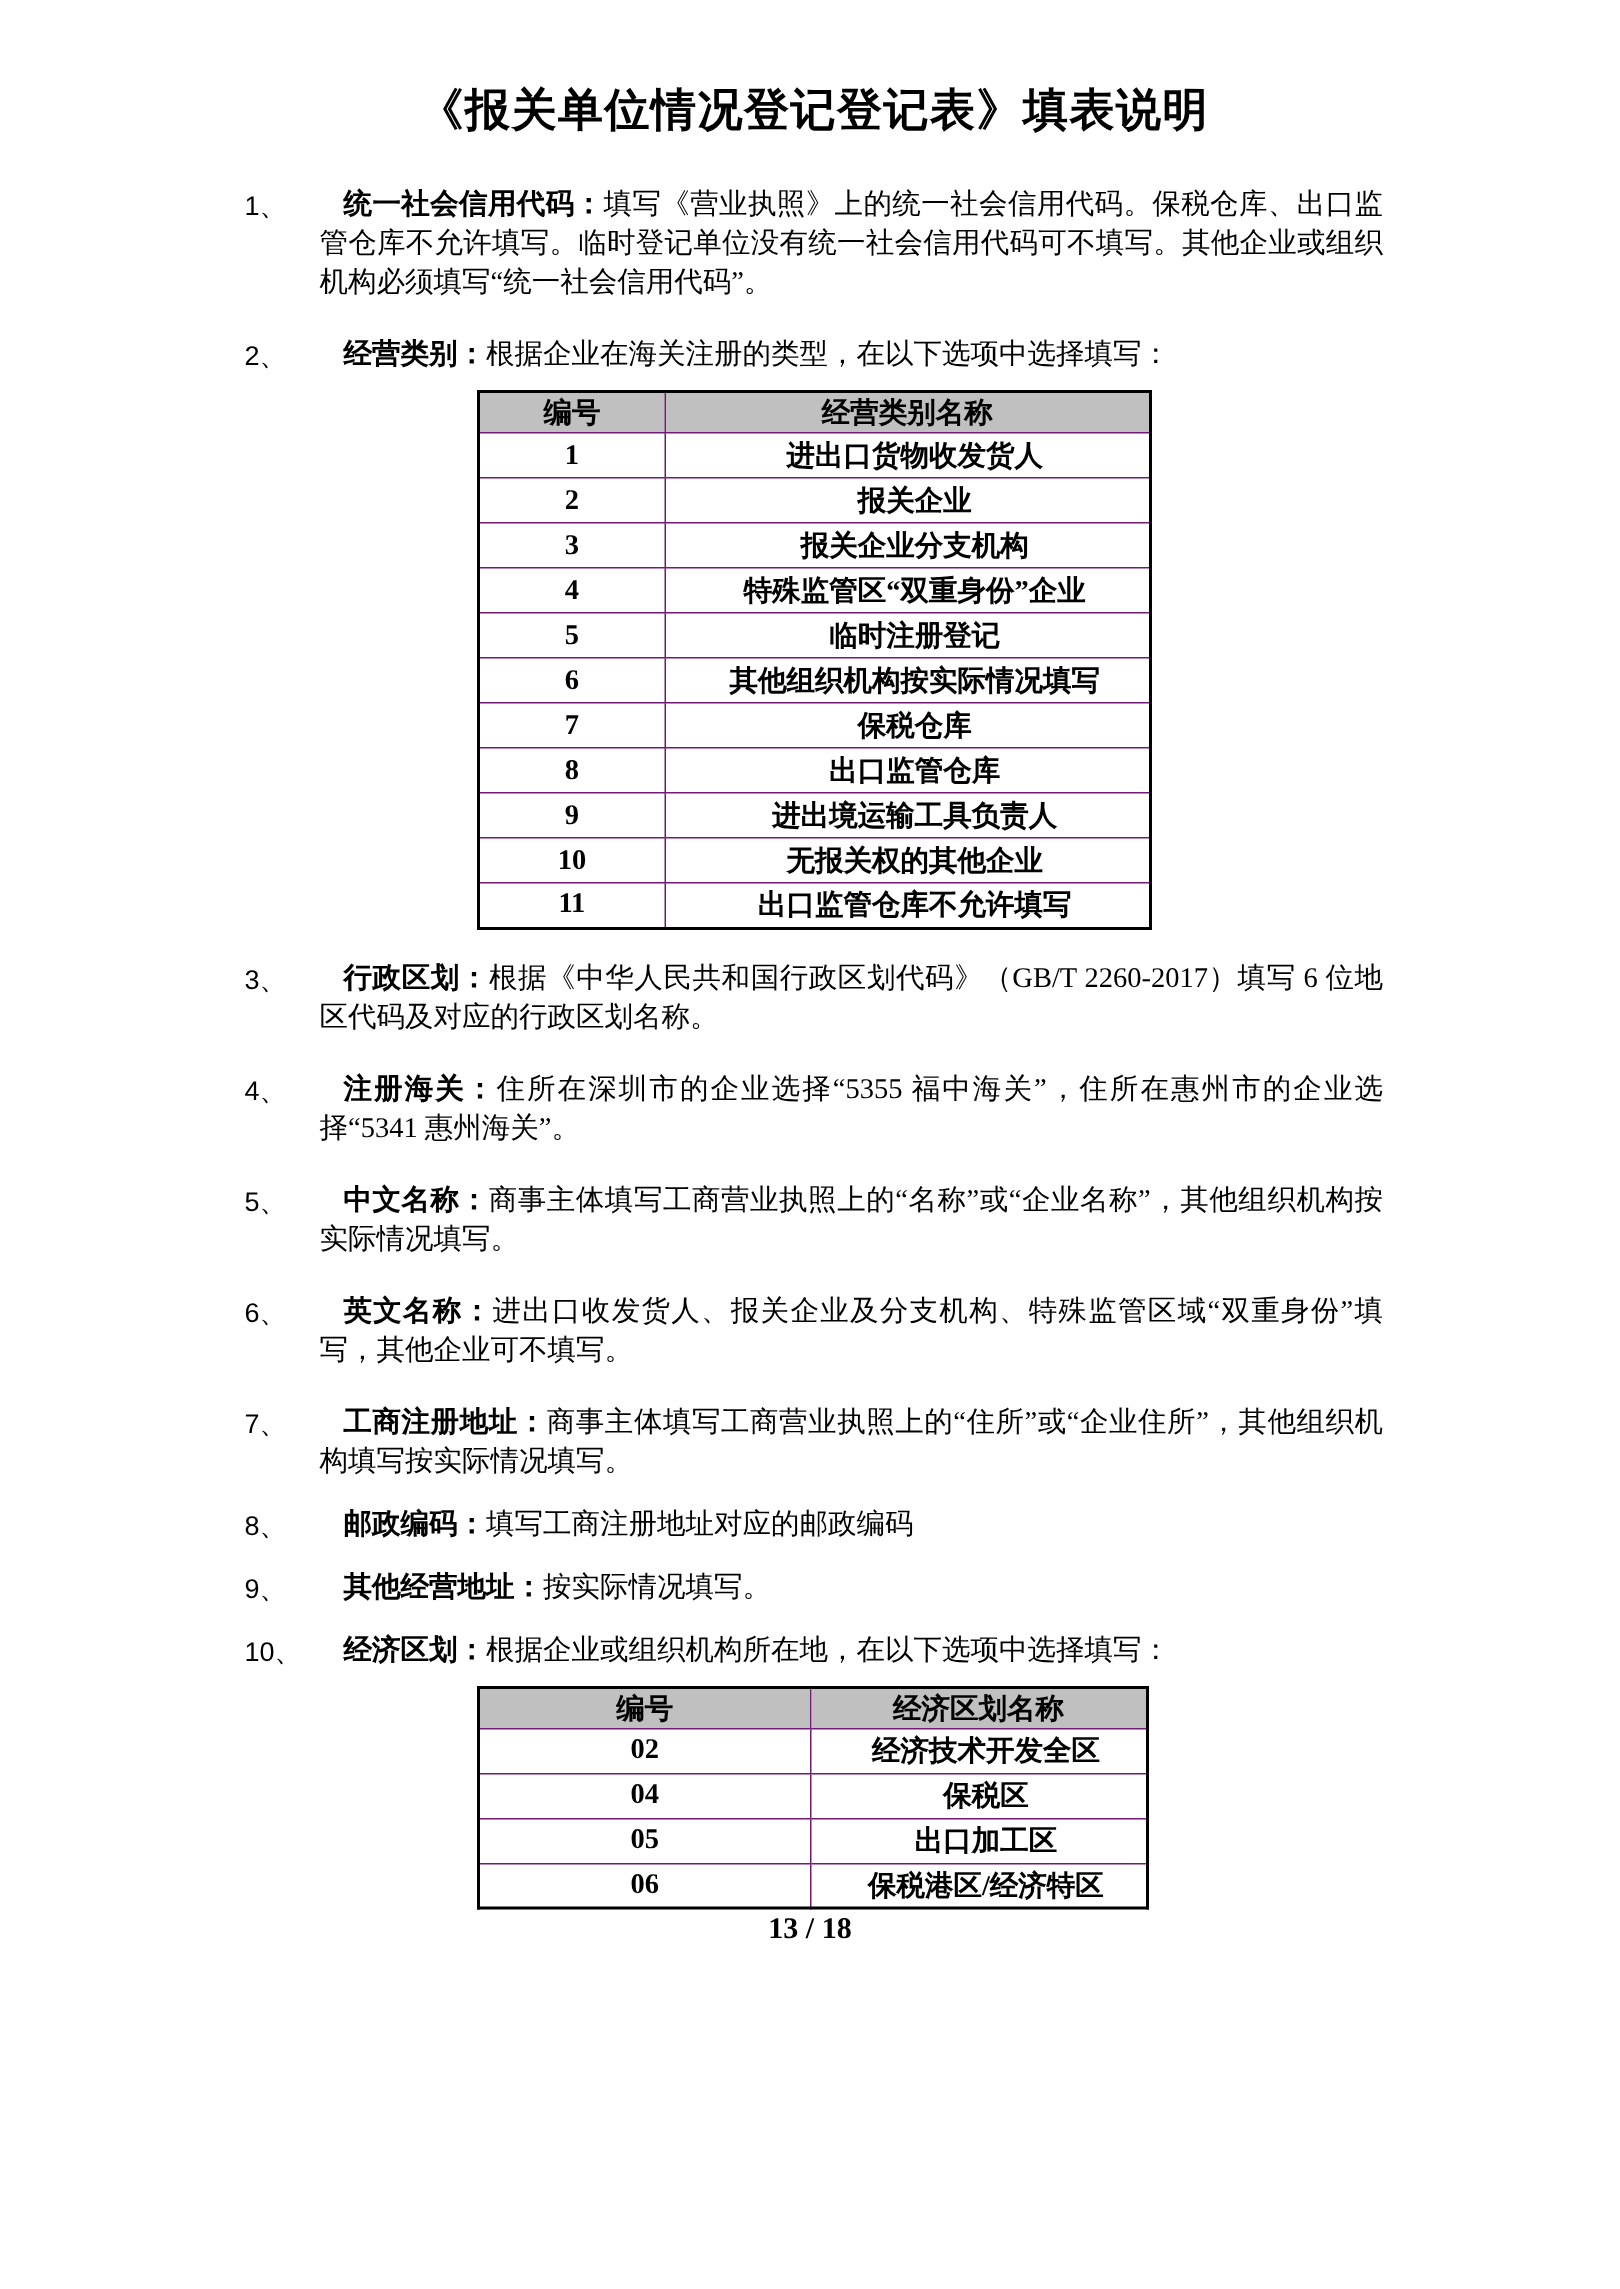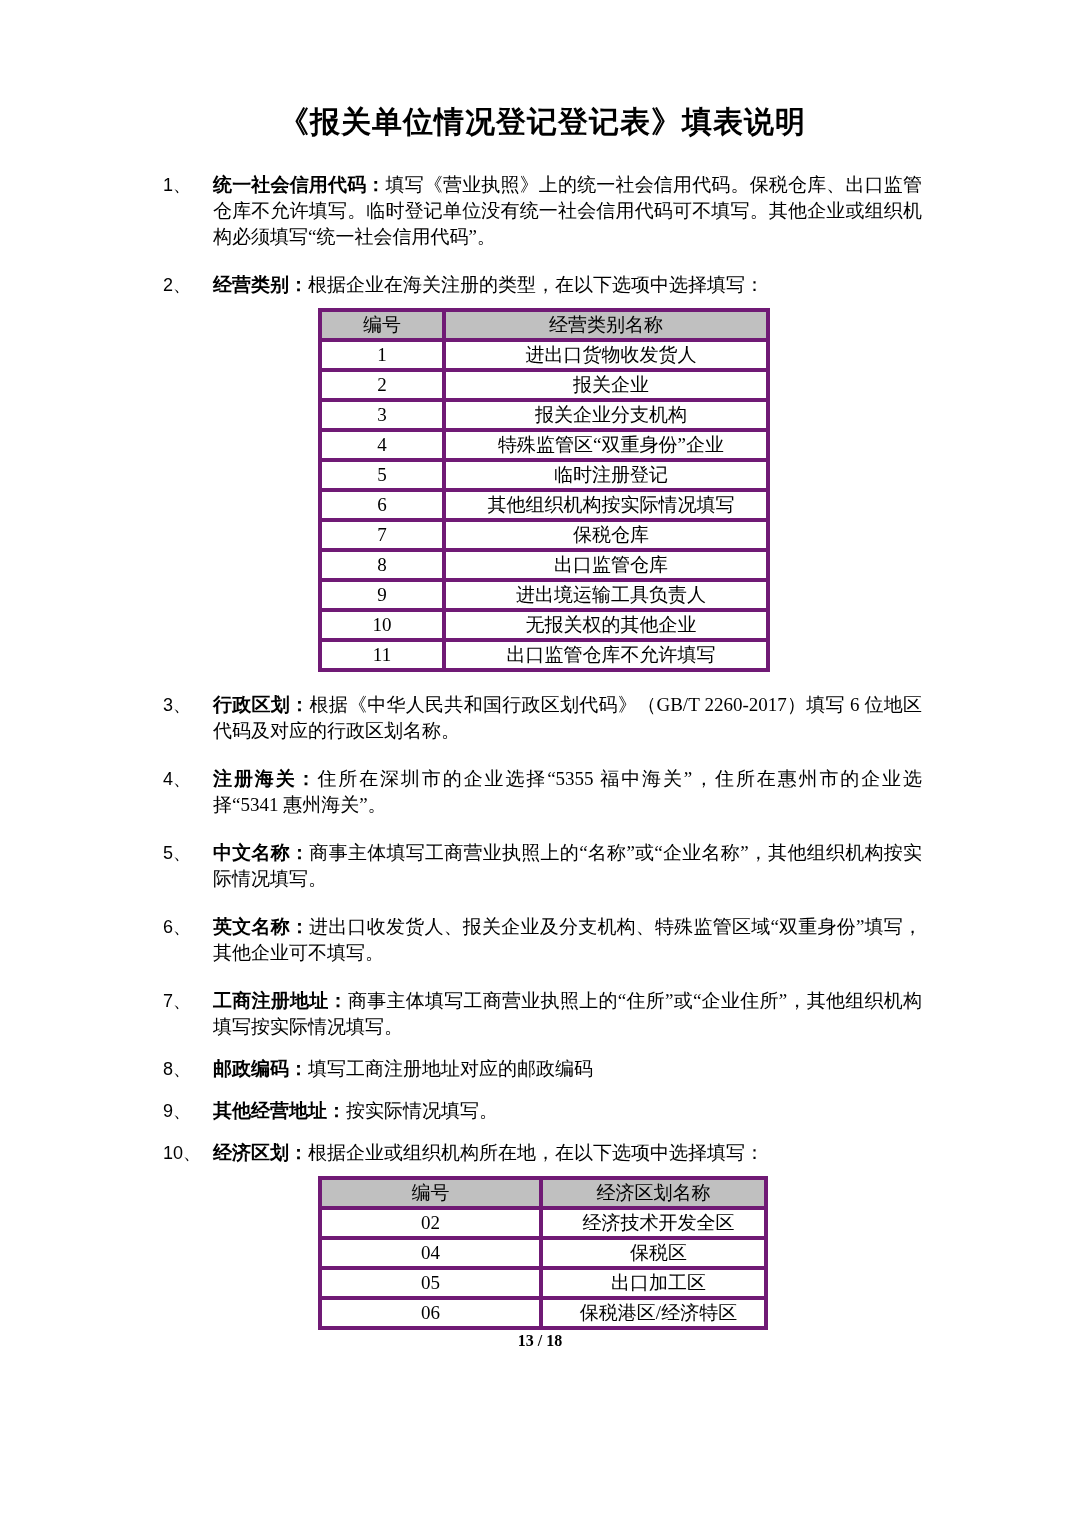--- a/index.html
+++ b/index.html
@@ -3,21 +3,21 @@
 <meta charset="utf-8">
 <style>
   * { margin: 0; padding: 0; box-sizing: border-box; }
   html, body { background: #ffffff; }
   .page {
     position: relative;
     width: 1080px;
     height: 1526px;
     background: #ffffff;
     color: #000000;
-    padding: 104px 158px 0 163px;
+    padding: 56px 158px 0 163px;
     overflow: hidden;
     font-family: "Liberation Serif", "DejaVu Serif", serif;
   }
   .title {
     text-align: center;
     font-family: "Liberation Sans", "DejaVu Sans", sans-serif;
     font-weight: bold;
     font-size: 30px;
     line-height: 36px;
     margin-bottom: 32px;
@@ -39,32 +39,33 @@
   .item .body {
     flex: 1;
     font-size: 19px;
     line-height: 26px;
     text-align: justify;
   }
   .item .term {
     font-family: "Liberation Sans", "DejaVu Sans", sans-serif;
     font-weight: bold;
     font-size: 19px;
+    margin-left: 16px;
   }
   table.tbl {
     border-collapse: collapse;
     table-layout: fixed;
     margin-left: 155px;
     font-size: 19px;
   }
   table.tbl th, table.tbl td {
-    border: 4px solid #701a75;
+    border: 1px solid #701a75;
     height: 30px;
     padding: 0 2px;
-    font-weight: normal;
+    font-weight: bold;
     overflow: hidden;
     white-space: nowrap;
   }
   table.tbl { border: 2px solid #000000; }
   table.tbl th {
     background: #c0c0c0;
     height: 26px;
     text-align: center;
   }
   table.tbl td.code { text-align: center; }
@@ -72,21 +73,21 @@
   .tbl-wrap-1 { margin-bottom: 20px; }
   .tbl1 col.c1 { width: 124px; }
   .tbl1 col.c2 { width: 324px; }
   .tbl2 col.c1 { width: 221px; }
   .tbl2 col.c2 { width: 225px; }
   .footer {
     margin: 2px -158px 0 -163px;
     text-align: center;
     font-family: "Liberation Serif", "DejaVu Serif", serif;
     font-weight: bold;
-    font-size: 16px;
+    font-size: 20px;
   }
 </style>
 </head>
 <body>
 
 <div class="page">
 
   <h1 class="title">《报关单位情况登记登记表》填表说明</h1>
 
   <div class="item">

